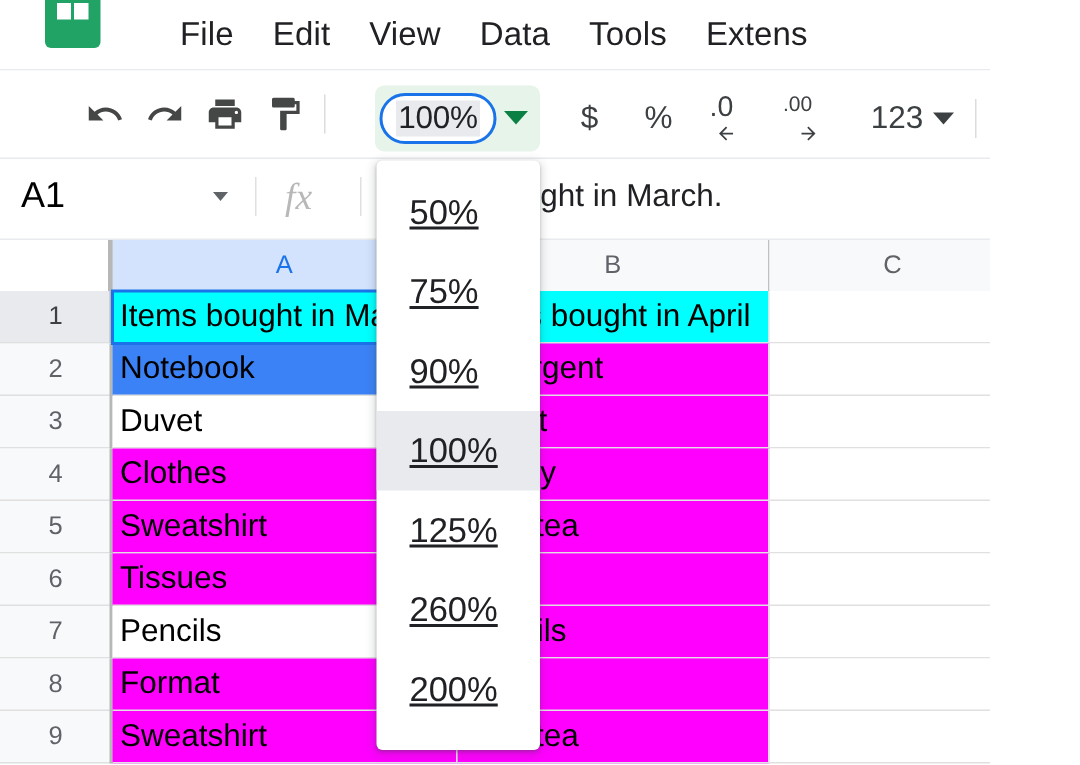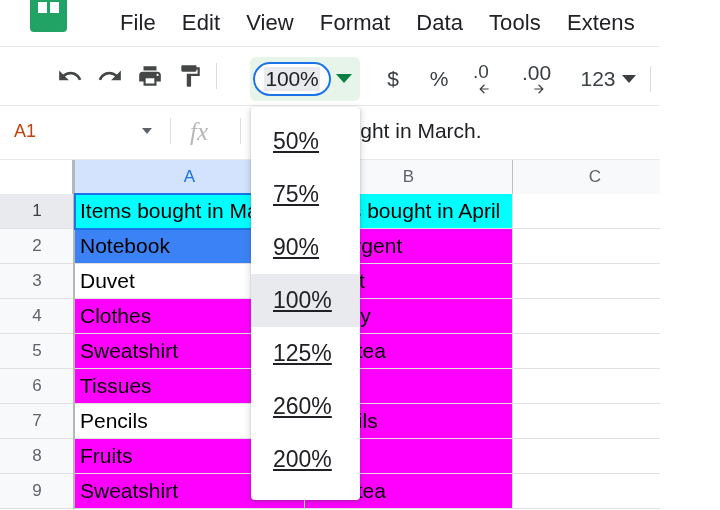--- a/index.html
+++ b/index.html
@@ -116,21 +116,21 @@
     background: #ffffff;
     display: flex; align-items: center;
   }
   .namebox {
     position: absolute; left: 4px; top: 112px;
     width: 160px; height: 38px;
     display: flex; align-items: center;
     background: #fff;
   }
   .namebox-text {
-    font-size: 18px; color: #c2410c; padding-left: 10px; flex: 1;
+    font-size: 24px; color: #000000; padding-left: 10px; flex: 1;
   }
   .namebox-caret {
     width: 0; height: 0;
     border-left: 5px solid transparent;
     border-right: 5px solid transparent;
     border-top: 6px solid #5f6368;
     margin-right: 12px;
   }
   .fb-divider {
     position: absolute; top: 118px; width: 1px; height: 26px; background: #e0e0e0;
@@ -258,21 +258,20 @@
 <div id="app">
 
   <div class="menubar">
     <div class="logo-wrap">
       <div class="sheets-logo"></div>
     </div>
     <div class="menu-items" id="menu-items">
         <div class="menu-item">File</div>
         <div class="menu-item">Edit</div>
         <div class="menu-item">View</div>
-        <div class="menu-item">Format</div>
         <div class="menu-item">Data</div>
         <div class="menu-item">Tools</div>
         <div class="menu-item">Extens</div>
       </div>
   </div>
   <div class="menubar-sep"></div>
 
   <div class="toolbar">
     <div style="width:50px"></div>
     <div class="tb-icon">
@@ -311,21 +310,21 @@
     <div class="fmt-item" style="width:46px;height:44px">
       <span>%</span>
     </div>
     <div class="fmt-item" style="width:50px;height:44px;position:relative">
       <span style="position:absolute;top:4px;left:11px;font-size:19px">.0</span>
       <svg style="position:absolute;bottom:5px;left:11px" width="22" height="14" viewBox="0 0 24 24" fill="#3c4043">
         <path d="M20 11H7.83l5.59-5.59L12 4l-8 8 8 8 1.41-1.41L7.83 13H20v-2z"></path>
       </svg>
     </div>
     <div class="fmt-item" style="width:56px;height:44px;position:relative">
-      <span style="position:absolute;top:4px;left:10px;font-size:21px">.00</span>
+      <span style="position:absolute;top:4px;left:10px;font-size:14px">.00</span>
       <svg style="position:absolute;bottom:5px;left:16px" width="22" height="14" viewBox="0 0 24 24" fill="#3c4043">
         <path d="M4 11h12.17l-5.59-5.59L12 4l8 8-8 8-1.41-1.41L16.17 13H4v-2z"></path>
       </svg>
     </div>
     <div class="fmt-item" style="width:60px;height:44px">
       <span>123</span>
     </div>
     <div style="width:0;height:0;border-left:7px solid transparent;border-right:7px solid transparent;border-top:8px solid #3c4043;margin-left:-6px"></div>
     <div class="tb-sep" style="margin-left:14px"></div>
     <div class="fmt-item" style="height:44px;padding-left:12px">
@@ -399,21 +398,21 @@
         </div>
         <div class="row">
           <div class="row-head">7</div>
           <div class="cell colA" style="background: rgb(255, 255, 255); z-index: 3;">Pencils</div>
           <div class="cell colB" style="background: rgb(255, 0, 255);">Pencils</div>
           <div class="cell colC" style="background: rgb(255, 255, 255);"></div>
           <div class="cell colD" style="background: rgb(255, 255, 255);"></div>
         </div>
         <div class="row">
           <div class="row-head">8</div>
-          <div class="cell colA" style="background: rgb(255, 0, 255); z-index: 3;">Fruits</div>
+          <div class="cell colA" style="background: rgb(255, 0, 255); z-index: 3;">Format</div>
           <div class="cell colB" style="background: rgb(255, 0, 255);"></div>
           <div class="cell colC" style="background: rgb(255, 255, 255);"></div>
           <div class="cell colD" style="background: rgb(255, 255, 255);"></div>
         </div>
         <div class="row">
           <div class="row-head">9</div>
           <div class="cell colA" style="background: rgb(255, 0, 255); z-index: 3;">Sweatshirt</div>
           <div class="cell colB" style="background: rgb(255, 0, 255);">Slim tea</div>
           <div class="cell colC" style="background: rgb(255, 255, 255);"></div>
           <div class="cell colD" style="background: rgb(255, 255, 255);"></div>

